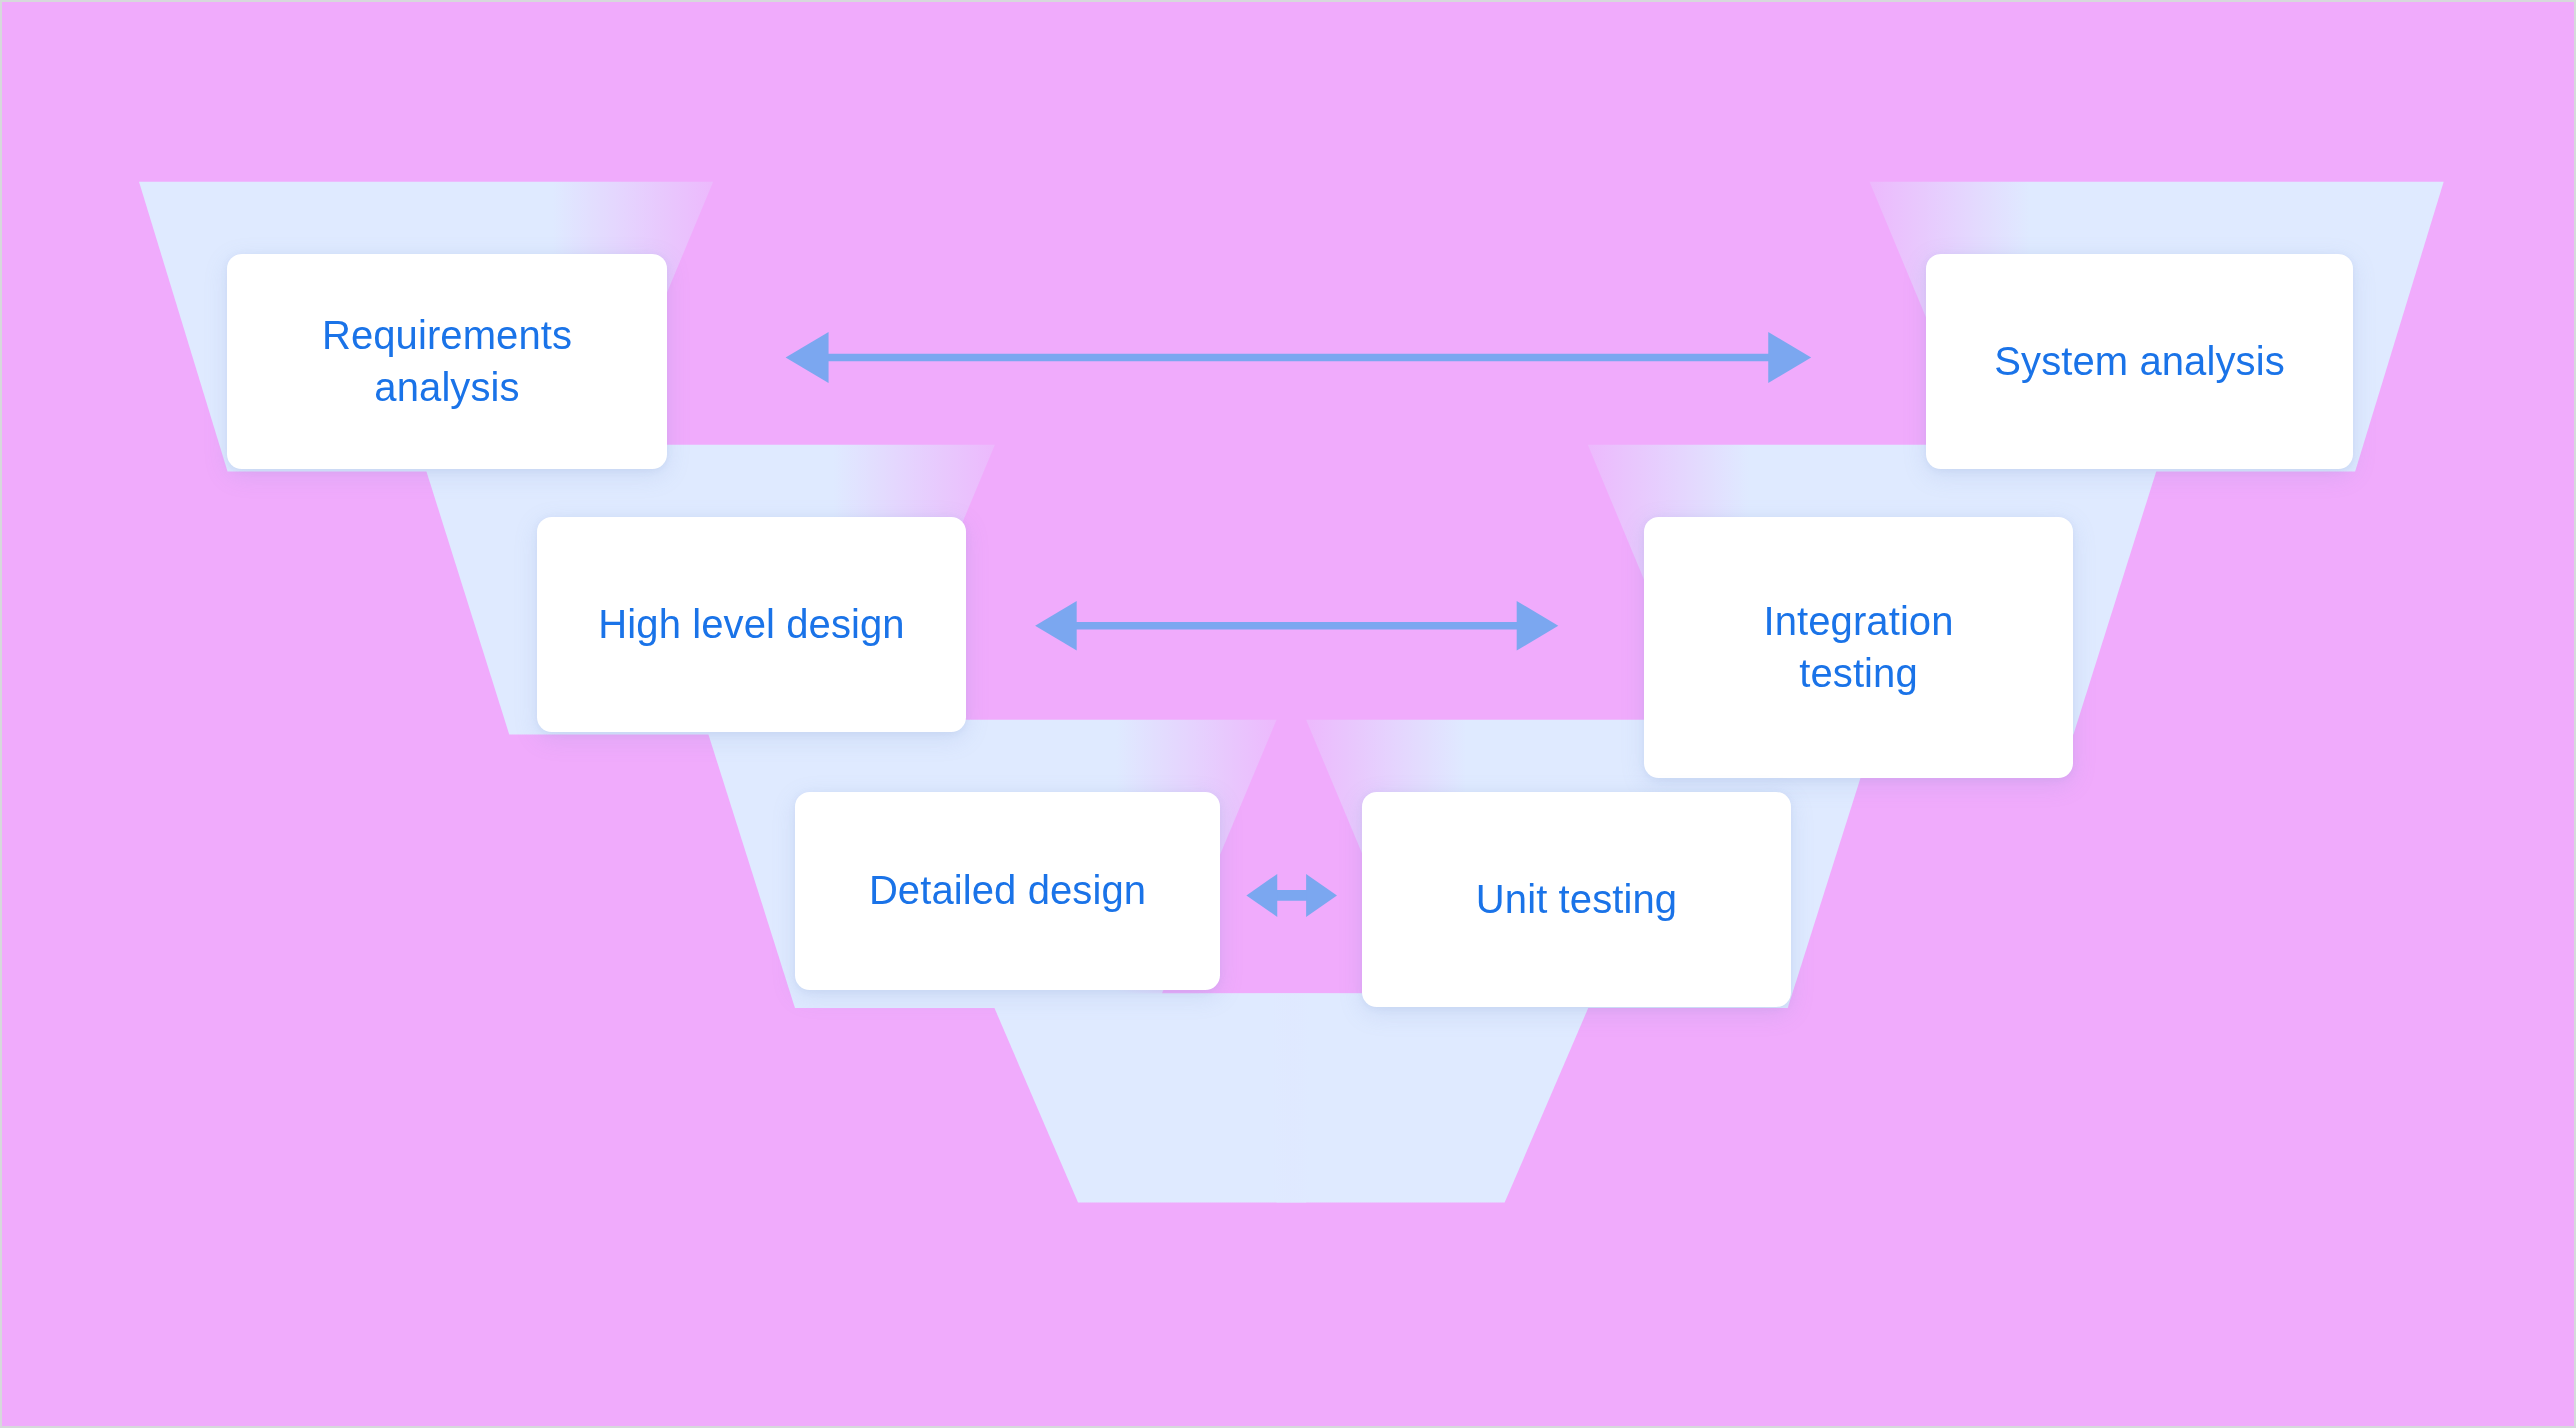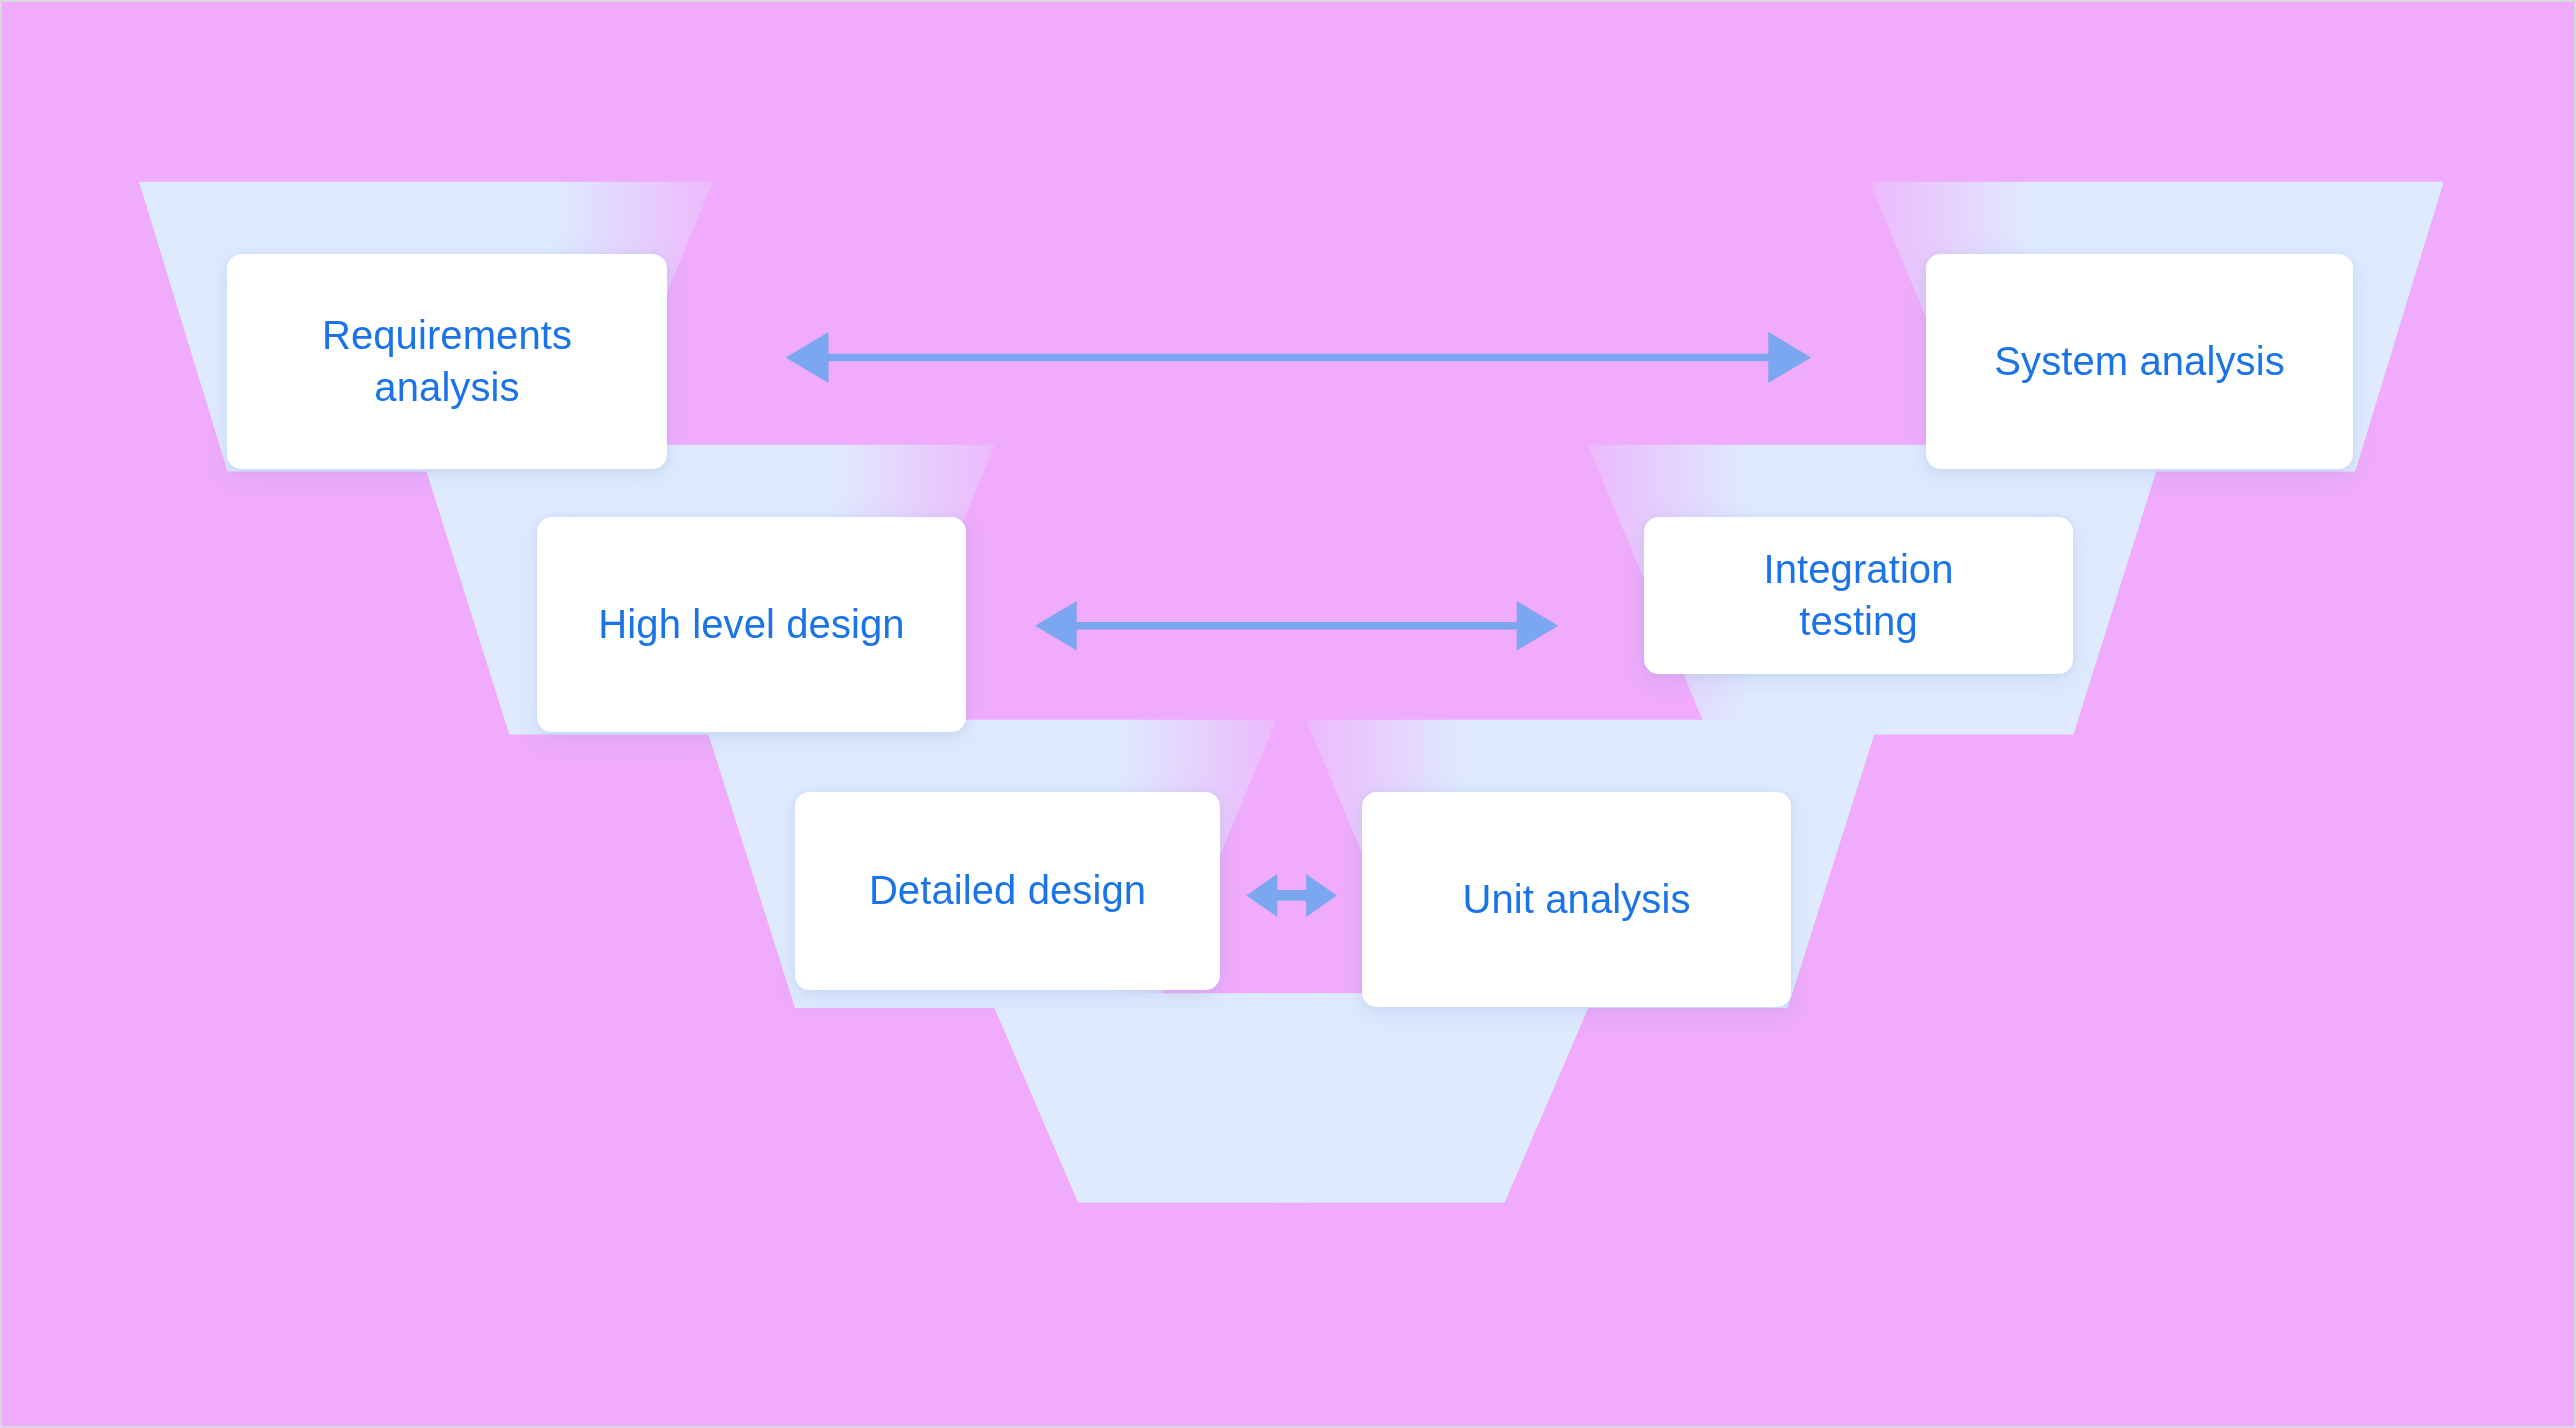--- a/index.html
+++ b/index.html
@@ -65,21 +65,21 @@
     font-weight: 400;
     text-align: center;
     white-space: pre-line;
     letter-spacing: 0.1px;
   }
 
   
   #card-requirements-analysis { left: 225px;  top: 252px;  width: 440px;  height: 215px; }
   #card-system-testing        { left: 1924px; top: 252px;  width: 427px;  height: 215px; }
   #card-high-level-design     { left: 507px;  top: 515px;  width: 429px;  height: 215px; margin-left: 28px; }
-  #card-integration-testing   { left: 1642px; top: 515px;  width: 429px;  height: 157px; }
+  #card-integration-testing   { left: 1642px; top: 515px;  width: 429px;  height: 261px; }
   #card-detailed-design       { left: 793px; top: 790px; width: 425px;  height: 198px; }
   #card-unit-testing          { left: 1360px; top: 790px; width: 429px;  height: 215px; }
   #card-implementation        { left: 1076px; top: 1059px; width: 427px;  height: 215px; }
 </style>
 </head>
 <body>
 
 <div id="canvas">
 
   <svg id="band-layer" viewBox="0 0 3840 2129" width="2576" height="1428" xmlns="http://www.w3.org/2000/svg">
@@ -148,18 +148,18 @@
   <div class="card" id="card-integration-testing">
     <span class="card-label">Integration
 testing</span>
   </div>
 
   <div class="card" id="card-detailed-design">
     <span class="card-label">Detailed design</span>
   </div>
 
   <div class="card" id="card-unit-testing">
-    <span class="card-label">Unit analysis</span>
+    <span class="card-label">Unit testing</span>
   </div>
 
 
 </div>
 
 
 </body></html>

